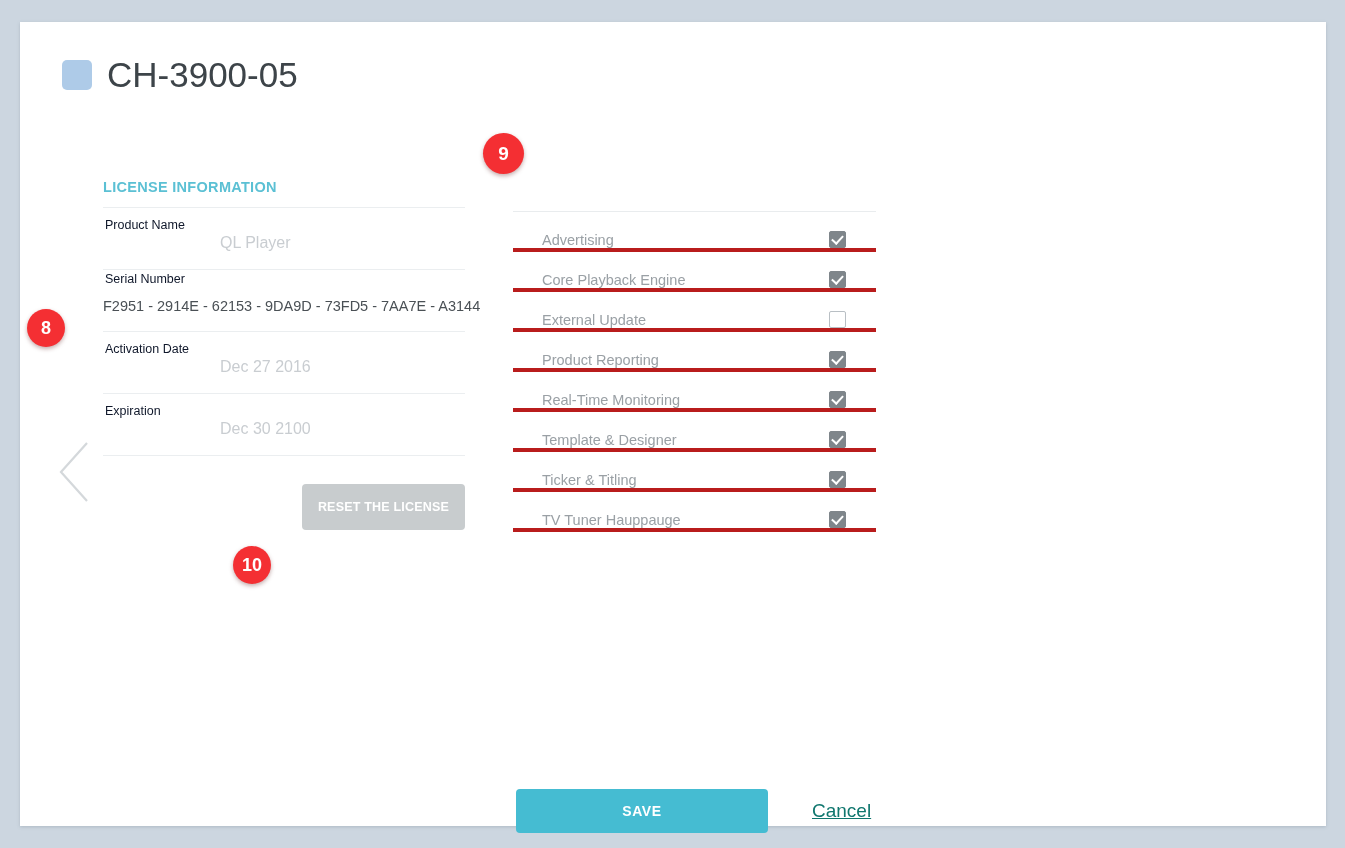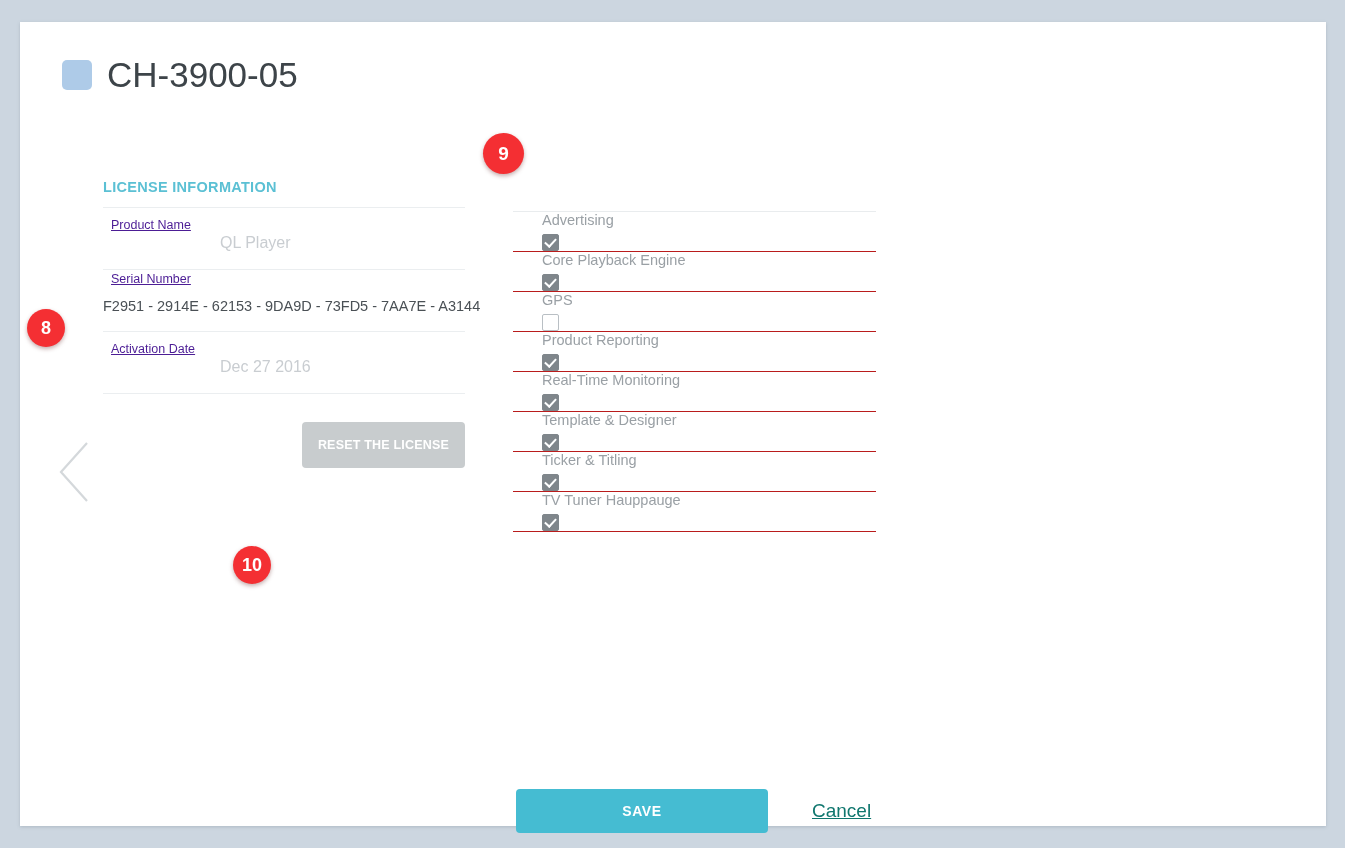--- a/index.html
+++ b/index.html
@@ -80,26 +80,25 @@
     padding-bottom: 12px;
     white-space: nowrap;
   }
   .field-row {
     border-top: 1px solid #ebeef0;
     height: 61px;
     position: relative;
   }
   .field-label {
     position: absolute;
-    left: 8px;
+    left: 2px;
     top: 10px;
     font-size: 12.5px;
-    color: #4c1d95;
-    white-space: nowrap;
-    text-decoration: underline;
+    color: #0f172a;
+    white-space: nowrap;
   }
   .field-value {
     position: absolute;
     left: 117px;
     top: 26px;
     font-size: 16px;
     color: #c9cdd1;
     white-space: nowrap;
   }
   .field-value.strong {
@@ -137,27 +136,26 @@
   
   .features {
     position: absolute;
     left: 493px;
     top: 189px;
     width: 363px;
     border-top: 1px solid #e9ecee;
   }
   .feature-row {
     height: 40px;
-    border-bottom: 1px solid #b91c1c;
+    border-bottom: 4px solid #b91c1c;
     display: flex;
-    align-items: flex-start;
+    align-items: flex-end;
     justify-content: space-between;
     padding: 0 30px 0 29px;
     box-sizing: border-box;
-    flex-direction: column;
   }
   .feature-label {
     font-size: 14.5px;
     color: #9aa0a5;
     white-space: nowrap;
   }
   .cbox {
     width: 17px;
     height: 17px;
     border-radius: 2px;
@@ -260,45 +258,49 @@
       <div class="field-row serial">
         <div class="field-label">Serial Number</div>
         <div class="field-value strong">F2951 - 2914E - 62153 - 9DA9D - 73FD5 - 7AA7E - A3144</div>
       </div>
 
       <div class="field-row">
         <div class="field-label">Activation Date</div>
         <div class="field-value">Dec 27 2016</div>
       </div>
 
+      <div class="field-row">
+        <div class="field-label">Expiration</div>
+        <div class="field-value">Dec 30 2100</div>
+      </div>
 
       <div class="divider-end"></div>
 
       <div class="reset-row">
         <button class="reset-btn">RESET THE LICENSE</button>
       </div>
     </div>
 
     <div class="features">
 
       <div class="feature-row">
         <span class="feature-label">Advertising</span>
         <span class="cbox on"></span>
       </div>
 
       <div class="feature-row">
         <span class="feature-label">Core Playback Engine</span>
         <span class="cbox on"></span>
       </div>
 
-
-      <div class="feature-row">
-        <span class="feature-label">GPS</span>
+      <div class="feature-row">
+        <span class="feature-label">External Update</span>
         <span class="cbox off"></span>
       </div>
+
 
       <div class="feature-row">
         <span class="feature-label">Product Reporting</span>
         <span class="cbox on"></span>
       </div>
 
       <div class="feature-row">
         <span class="feature-label">Real-Time Monitoring</span>
         <span class="cbox on"></span>
       </div>

